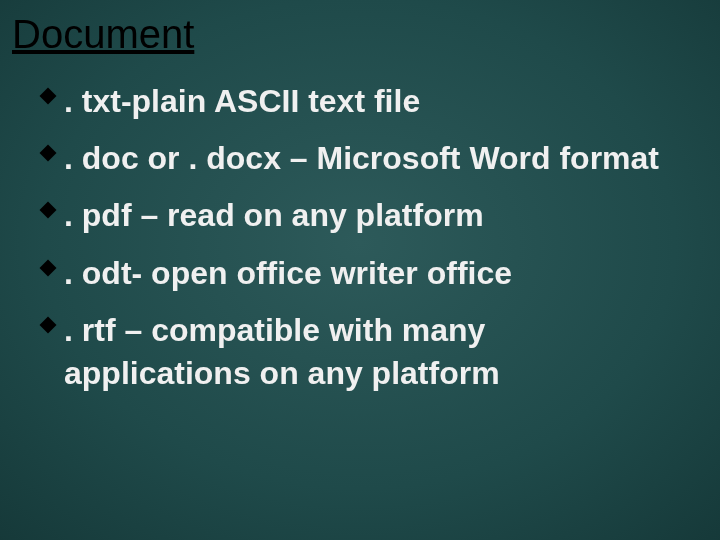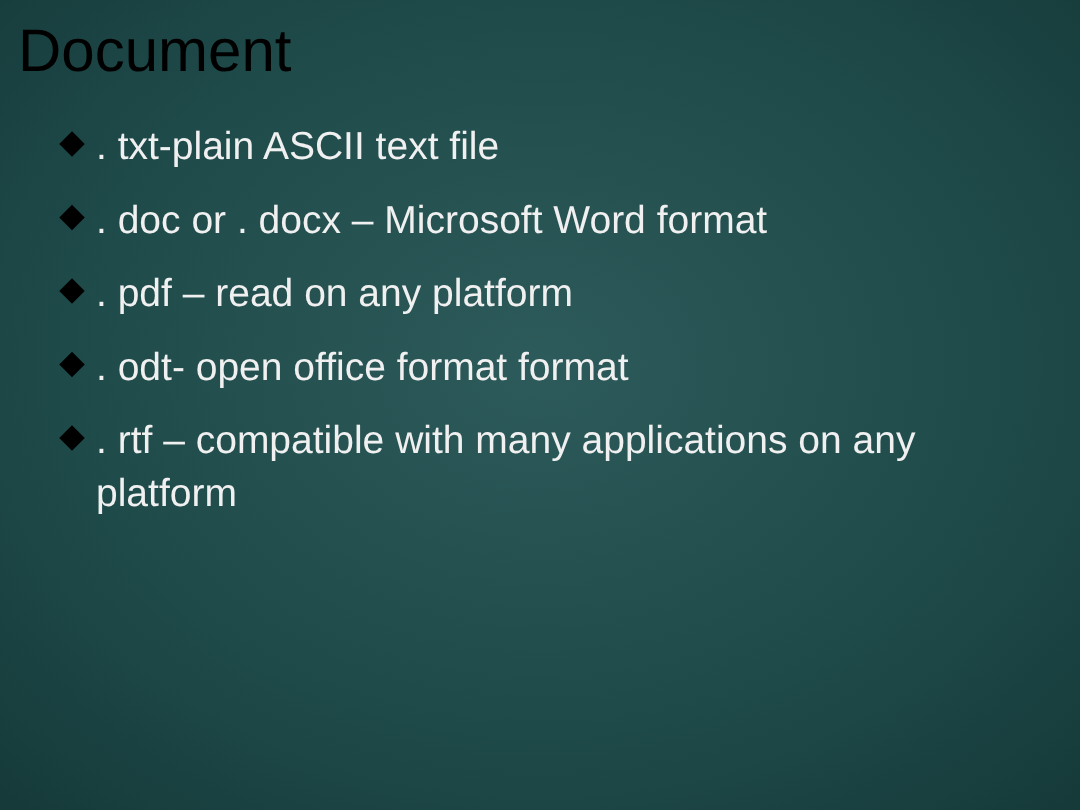--- a/index.html
+++ b/index.html
@@ -18,20 +18,21 @@
     font-family: Arial, Helvetica, sans-serif;
     color: #eeeeee;
     position: relative;
   }
   .title {
     position: absolute;
     left: 12px;
     top: 12px;
     font-size: 40px;
     color: #000000;
+    text-decoration: underline;
     font-weight: 400;
   }
   .bullets {
     position: absolute;
     left: 42px;
     top: 80px;
     right: 60px;
   }
   .item {
     display: flex;
@@ -41,24 +42,24 @@
   .diamond {
     flex: 0 0 auto;
     width: 12px;
     height: 12px;
     background: #000000;
     transform: rotate(45deg);
     margin-top: 10px;
     margin-right: 10px;
   }
   .text {
-    font-size: 26px;
+    font-size: 32px;
     line-height: 1.35;
     color: #f0f0f0;
-    font-weight: 400;
+    font-weight: 700;
   }
 </style>
 </head>
 <body>
 
 <div class="title">Document</div>
 
 <div class="bullets">
   <div class="item">
     <div class="diamond"></div>
@@ -67,19 +68,19 @@
   <div class="item">
     <div class="diamond"></div>
     <div class="text">. doc or . docx – Microsoft Word format</div>
   </div>
   <div class="item">
     <div class="diamond"></div>
     <div class="text">. pdf – read on any platform</div>
   </div>
   <div class="item">
     <div class="diamond"></div>
-    <div class="text">. odt- open office format format</div>
+    <div class="text">. odt- open office writer office</div>
   </div>
   <div class="item">
     <div class="diamond"></div>
     <div class="text">. rtf – compatible with many applications on any platform</div>
   </div>
 </div>
 
 </body></html>

